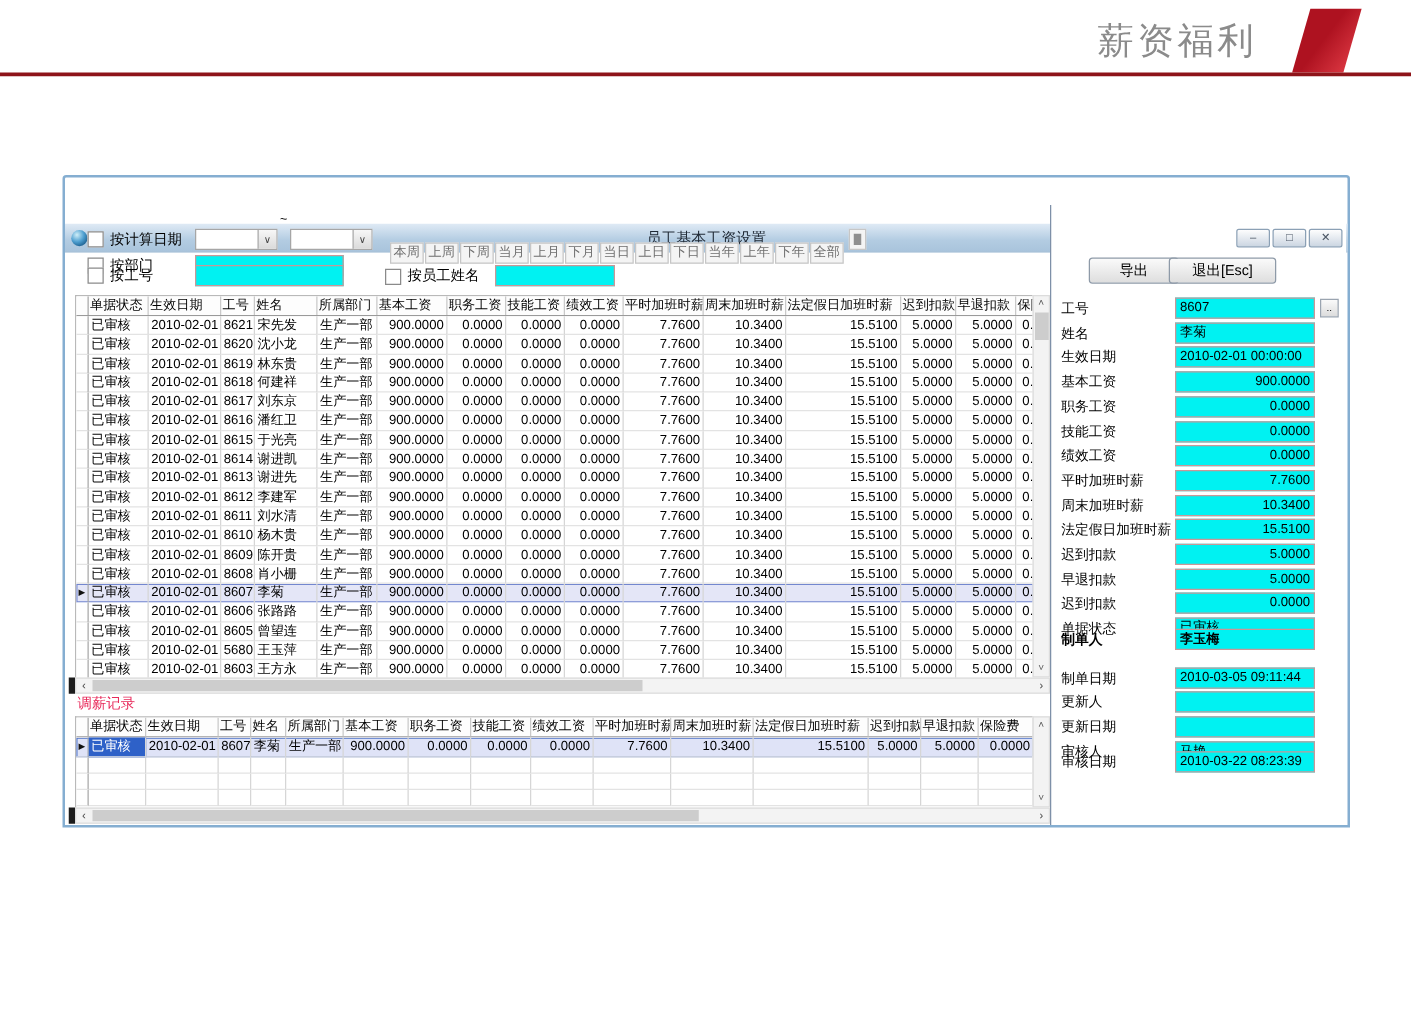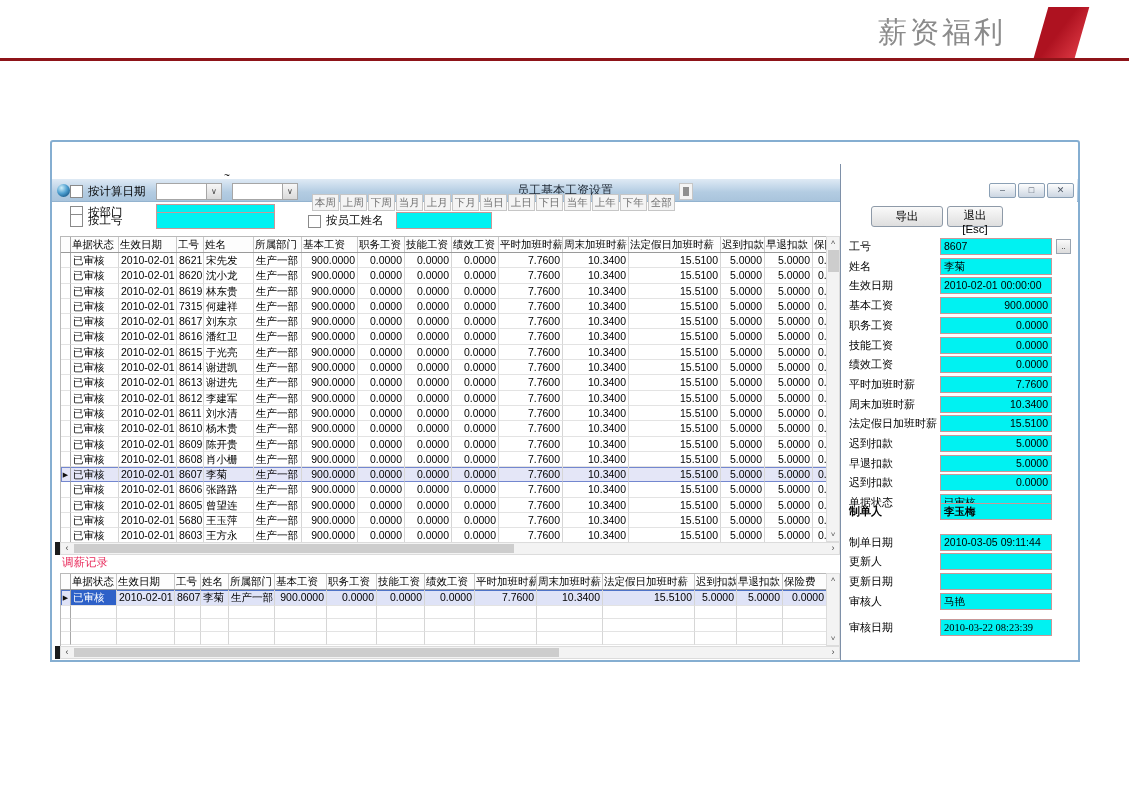--- a/index.html
+++ b/index.html
@@ -85,21 +85,21 @@
   .hthumb{position:absolute;top:1px;left:13px;height:9px;background:#cdcdcd;}
   .ht-main{width:440px;}
   .ht-bot{width:485px;}
   
   .adjtitle{position:absolute;left:10px;top:413px;font-size:11.5px;color:#e8295a;}
   
   .panel{position:absolute;left:788px;top:22px;width:236px;bottom:0;border-left:1px solid #7e90a8;background:#fff;}
   .pbtn{position:absolute;height:21px;font-size:11.5px;background:linear-gradient(#fafafa,#dedede);
         border:1px solid #8e9aa8;border-radius:3px;}
   .pbtn1{left:30px;top:42px;width:72px;}
-  .pbtn2{left:106px;top:42px;width:56px;}
+  .pbtn2{left:94px;top:42px;width:86px;}
   .fields{position:absolute;left:0;top:74px;right:0;}
   .frowp{position:absolute;left:0;height:17px;width:100%;}
   .flabel{position:absolute;left:8px;top:1px;font-size:11px;white-space:nowrap;}
   .fval{position:absolute;left:99px;top:0;width:112px;height:17px;font-size:10.5px;line-height:15px;
         padding:0 3px;white-space:nowrap;overflow:hidden;}
   .fval.right{text-align:right;}
   .browse{position:absolute;left:215px;top:1px;width:15px;height:15px;font-size:8px;line-height:10px;
         background:linear-gradient(#fafafa,#dcdcdc);border:1px solid #9aa4b0;padding:0;}
 </style>
 </head>
@@ -246,21 +246,21 @@
           <div class="m11 num">10.3400</div>
           <div class="m12 num">15.5100</div>
           <div class="m13 num">5.0000</div>
           <div class="m14 num">5.0000</div>
           <div class="m15 num">0.0000</div>
         </div>
         <div class="mrow">
           <div class="ind m0"></div>
           <div class="m1">已审核</div>
           <div class="m2">2010-02-01</div>
-          <div class="m3">7315</div>
+          <div class="m3">8618</div>
           <div class="m4">何建祥</div>
           <div class="m5">生产一部</div>
           <div class="m6 num">900.0000</div>
           <div class="m7 num">0.0000</div>
           <div class="m8 num">0.0000</div>
           <div class="m9 num">0.0000</div>
           <div class="m10 num">7.7600</div>
           <div class="m11 num">10.3400</div>
           <div class="m12 num">15.5100</div>
           <div class="m13 num">5.0000</div>
@@ -731,19 +731,19 @@
           <div class="aqua fval"></div>
         </div>
         <div class="frowp" style="top: 334.9px;">
           <span class="flabel">更新日期</span>
           <div class="aqua fval"></div>
         </div>
         <div class="frowp" style="top: 354.6px;">
           <span class="flabel">审核人</span>
           <div class="aqua fval">马艳</div>
         </div>
-        <div class="frowp" style="top: 381px; font-family: Liberation Serif, serif;">
+        <div class="frowp" style="top: 363px;">
           <span class="flabel">审核日期</span>
           <div class="aqua fval">2010-03-22 08:23:39</div>
         </div>
       </div>
   </div>
 </div>
 
 </body></html>

